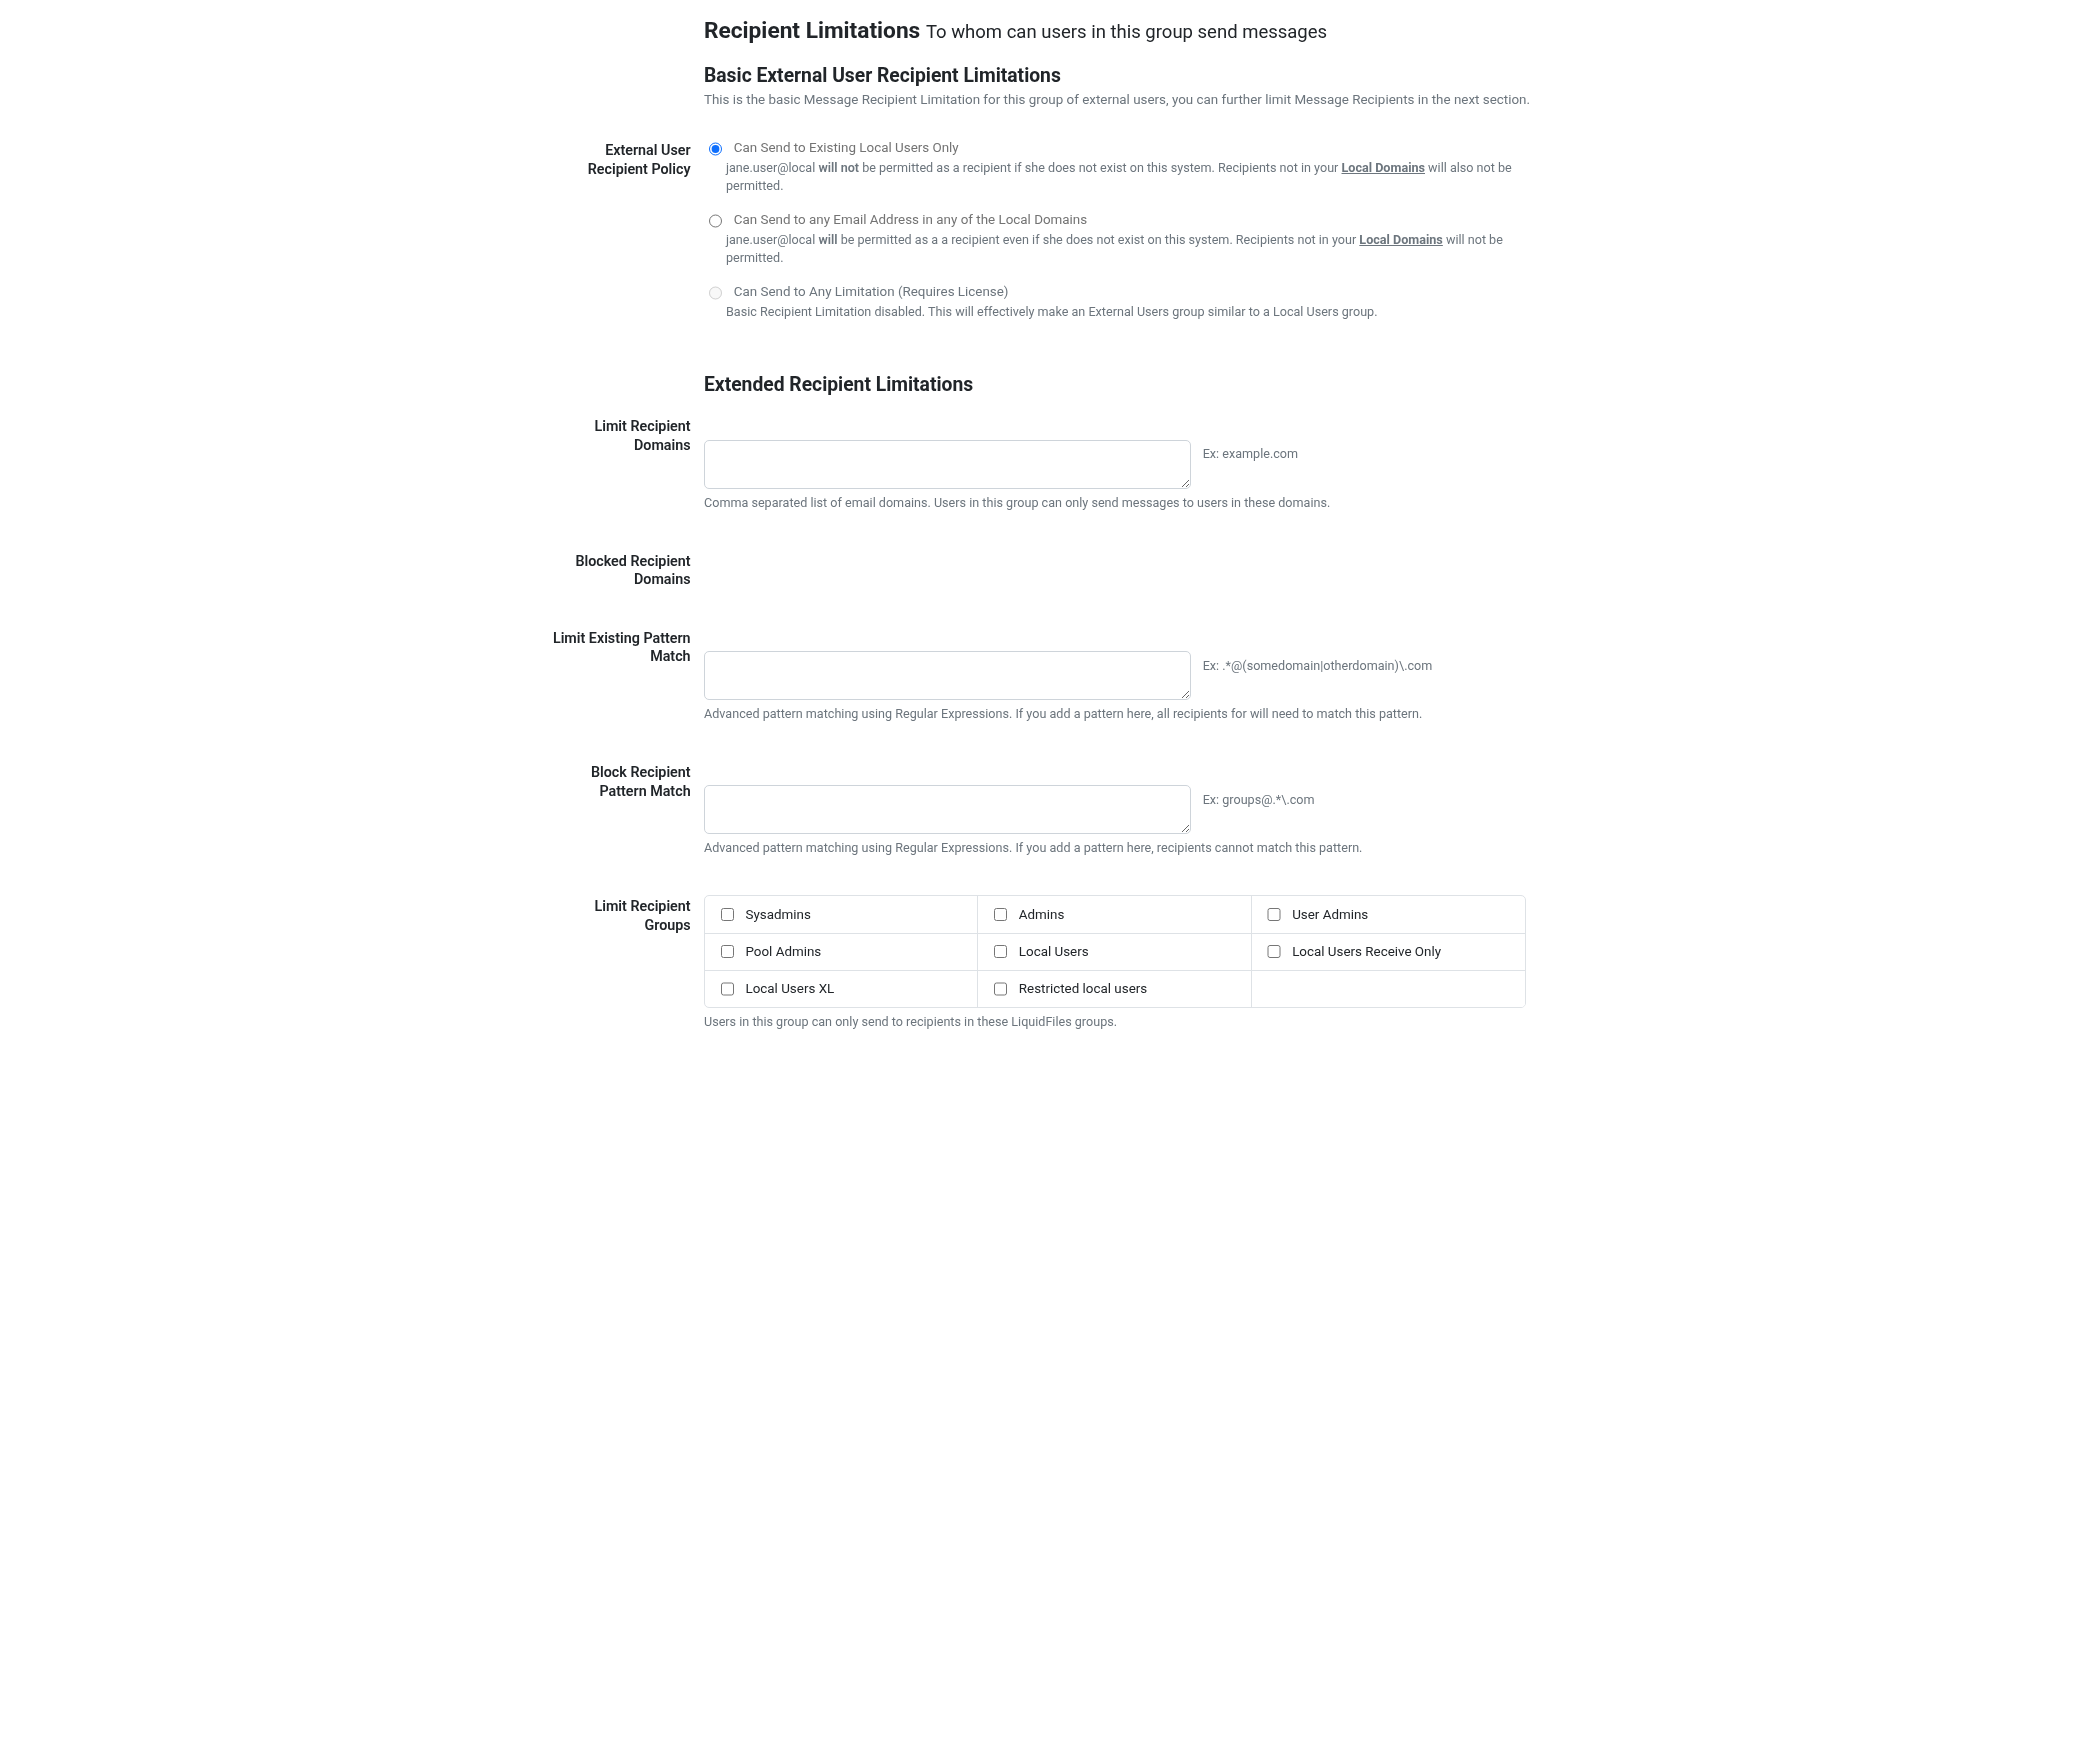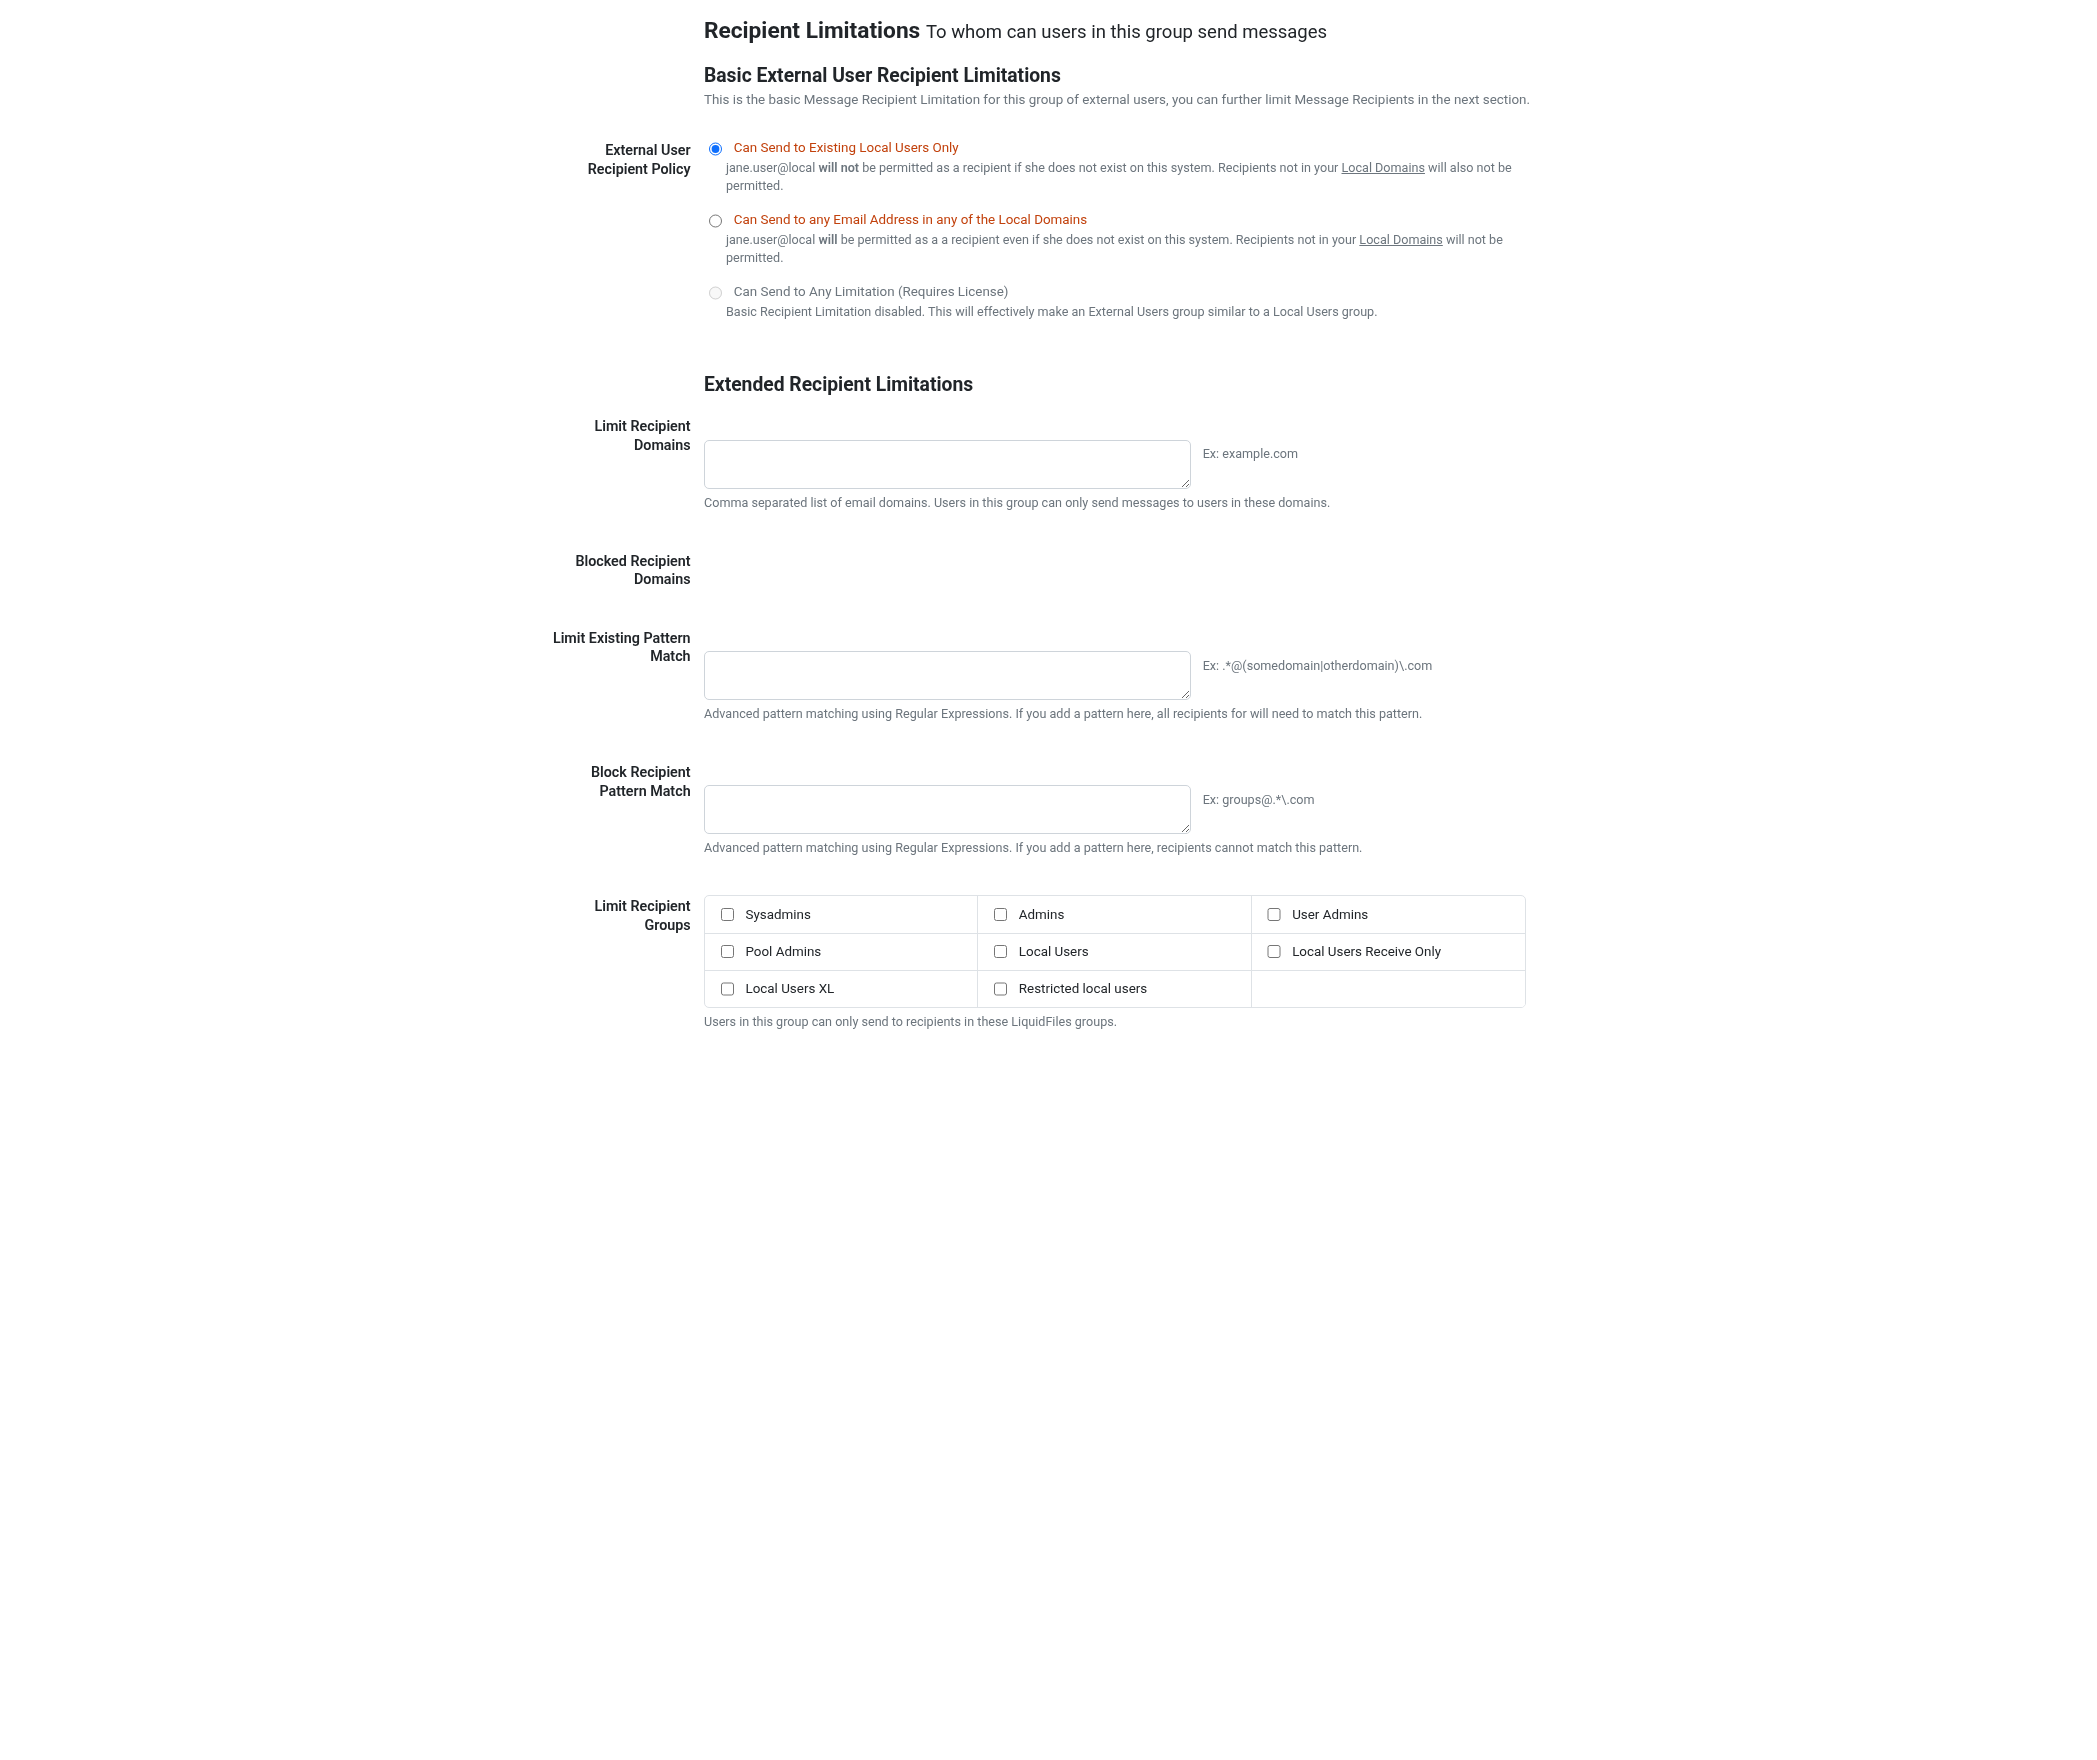--- a/index.html
+++ b/index.html
@@ -43,30 +43,30 @@
   .help-lead {
     color: #6c757d;
     font-size: 13.4px;
     margin: 0 0 17px 0;
   }
   .radio-item { margin-bottom: 17px; }
   .radio-line { display: flex; align-items: center; gap: 8.4px; }
   input[type=radio] {
     width: 13.4px; height: 13.4px; accent-color: #0d6efd;
   }
-  .radio-label { font-size: 13.4px; color: #c2410c; }
+  .radio-label { font-size: 13.4px; color: #737373; }
   .radio-label.disabled { color: #6c757d; }
   .radio-help {
     color: #6c757d;
     font-size: 12.6px;
     margin: 3.4px 0 0 22px;
     line-height: 1.4;
   }
   .radio-help b { font-weight: 600; }
-  .radio-help .u { text-decoration: underline; }
+  .radio-help .u { text-decoration: underline; font-weight: bold; }
   textarea {
     width: 487px;
     height: 49px;
     border: 0.8px solid #ced4da;
     border-radius: 5px;
     padding: 5px 8.4px;
     font-family: inherit;
     font-size: 12.6px;
     resize: both;
   }

